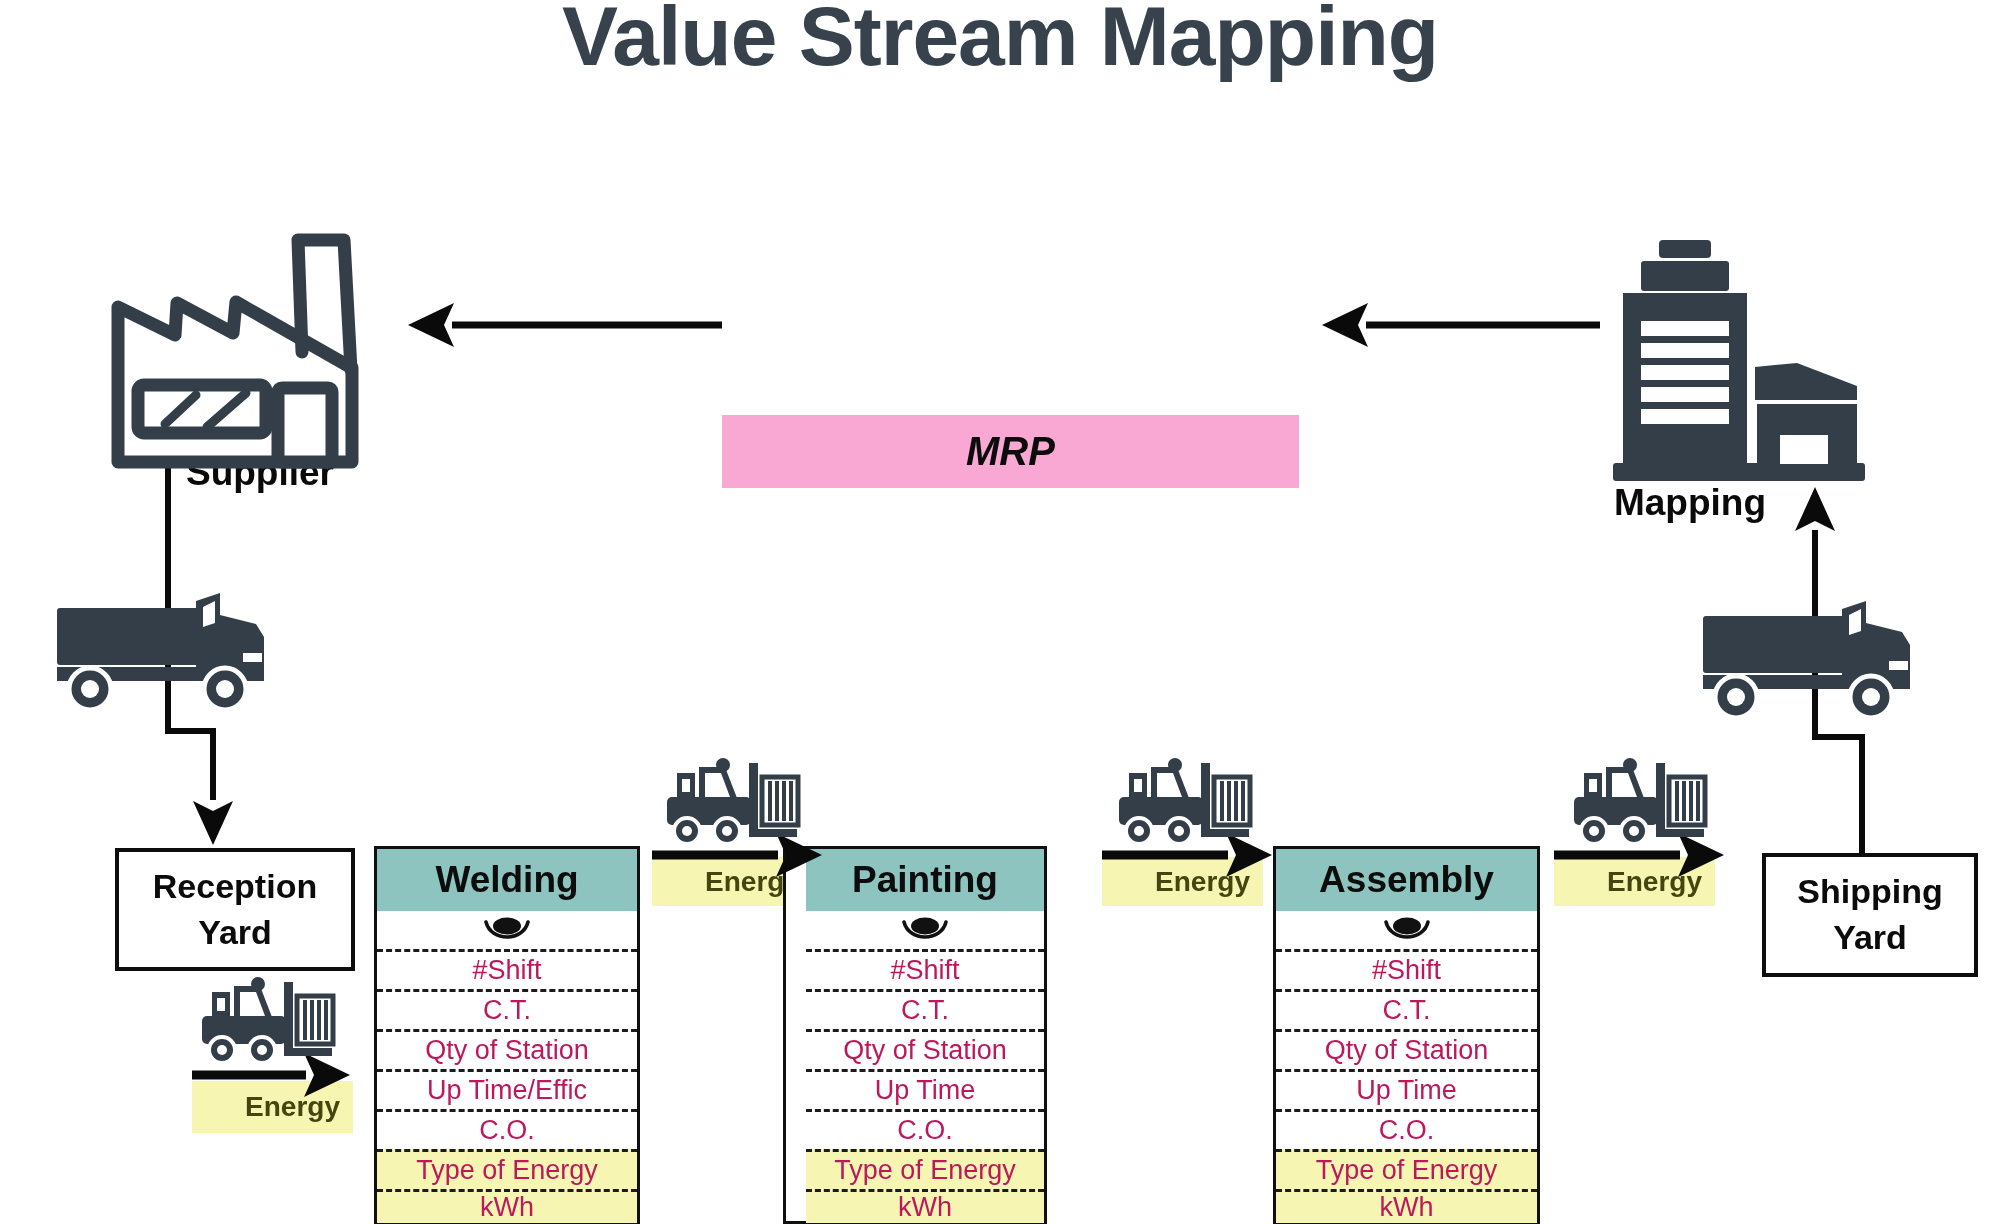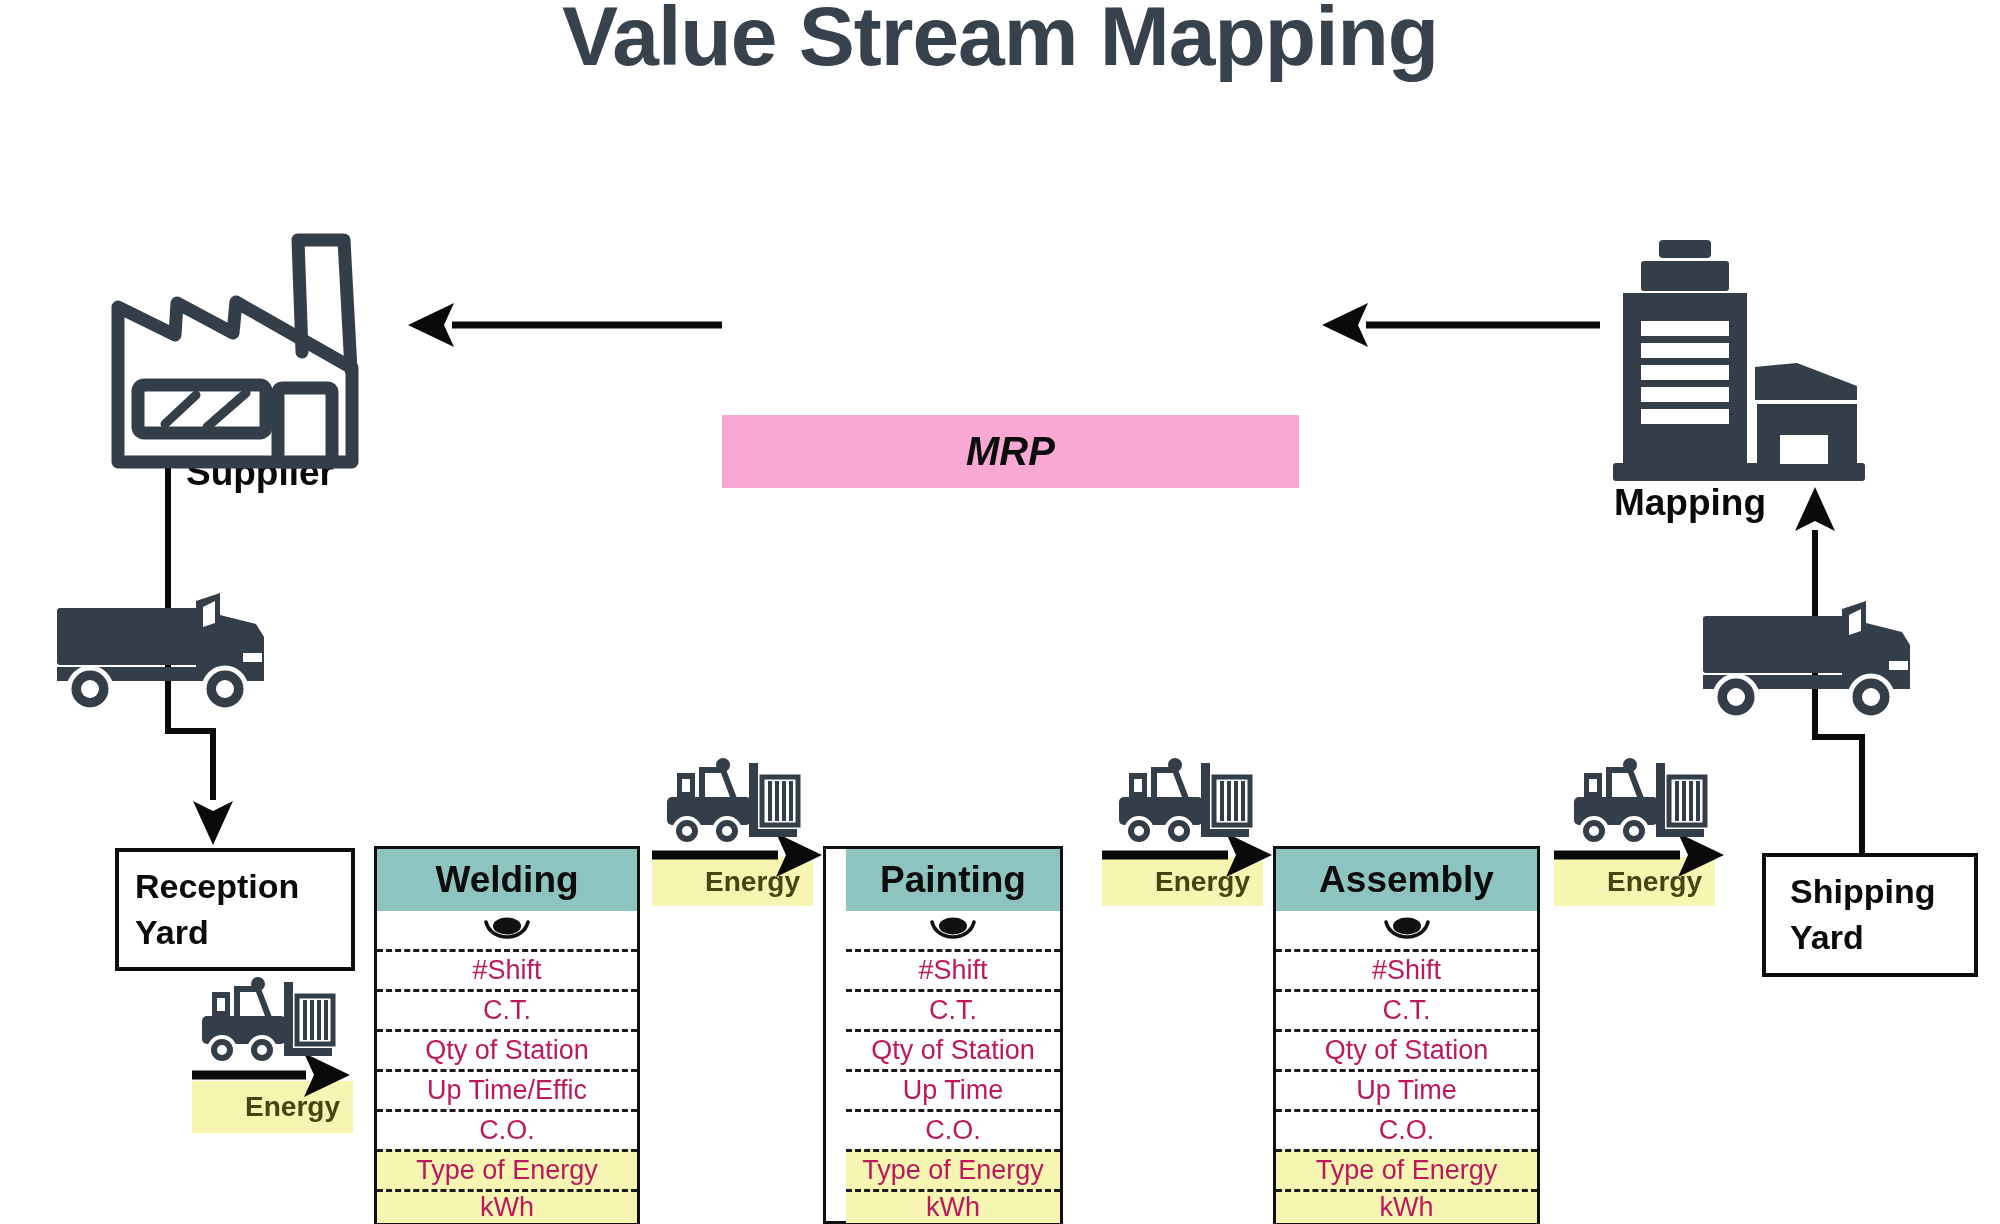--- a/index.html
+++ b/index.html
@@ -25,34 +25,34 @@
     display:flex;align-items:center;justify-content:center;
     font-size:40px;font-weight:bold;font-style:italic;color:#0c0c0c;z-index:2;
   }
   
   .node-label{font-size:37px;font-weight:bold;color:#0a0a0a;text-align:center;z-index:2;}
   #supplier-label{left:160px;top:452px;width:200px;}
   #customer-label{left:1590px;top:482px;width:200px;}
   
   .yardbox{
     border:4px solid #0d0d0d;background:#ffffff;display:flex;align-items:center;justify-content:center;
-    font-weight:bold;color:#0b0b0b;z-index:2;box-sizing:border-box;
+    font-weight:bold;color:#0b0b0b;text-align:center;z-index:2;box-sizing:border-box;
   }
   .yardbox .lbl{line-height:1.35;font-size:34px;}
   #reception-yard{left:115px;top:848px;width:240px;height:123px;}
   #reception-yard .lbl{width:200px;}
   #shipping-yard{left:1762px;top:853px;width:216px;height:124px;}
   #shipping-yard .lbl{width:160px;}
   
   .proc{
     top:846px;height:378px;background:#ffffff;border:3px solid #101010;box-sizing:border-box;
     display:flex;flex-direction:column;z-index:2;
   }
   #proc-welding{left:374px;width:266px;}
-  #proc-painting{left:823px;width:240px;padding-left:20px;}
+  #proc-painting{left:783px;width:264px;padding-left:20px;}
   #proc-assembly{left:1273px;width:267px;}
   .phead{
     flex:0 0 62px;background:#8EC4BF;display:flex;align-items:center;justify-content:center;
     font-size:37px;font-weight:bold;color:#0d0d0d;
   }
   .prow{
     flex:0 0 40px;display:flex;align-items:center;justify-content:center;
     font-size:27px;color:#be185d;box-sizing:border-box;
   }
   .prow.eye{flex:0 0 38px;}

